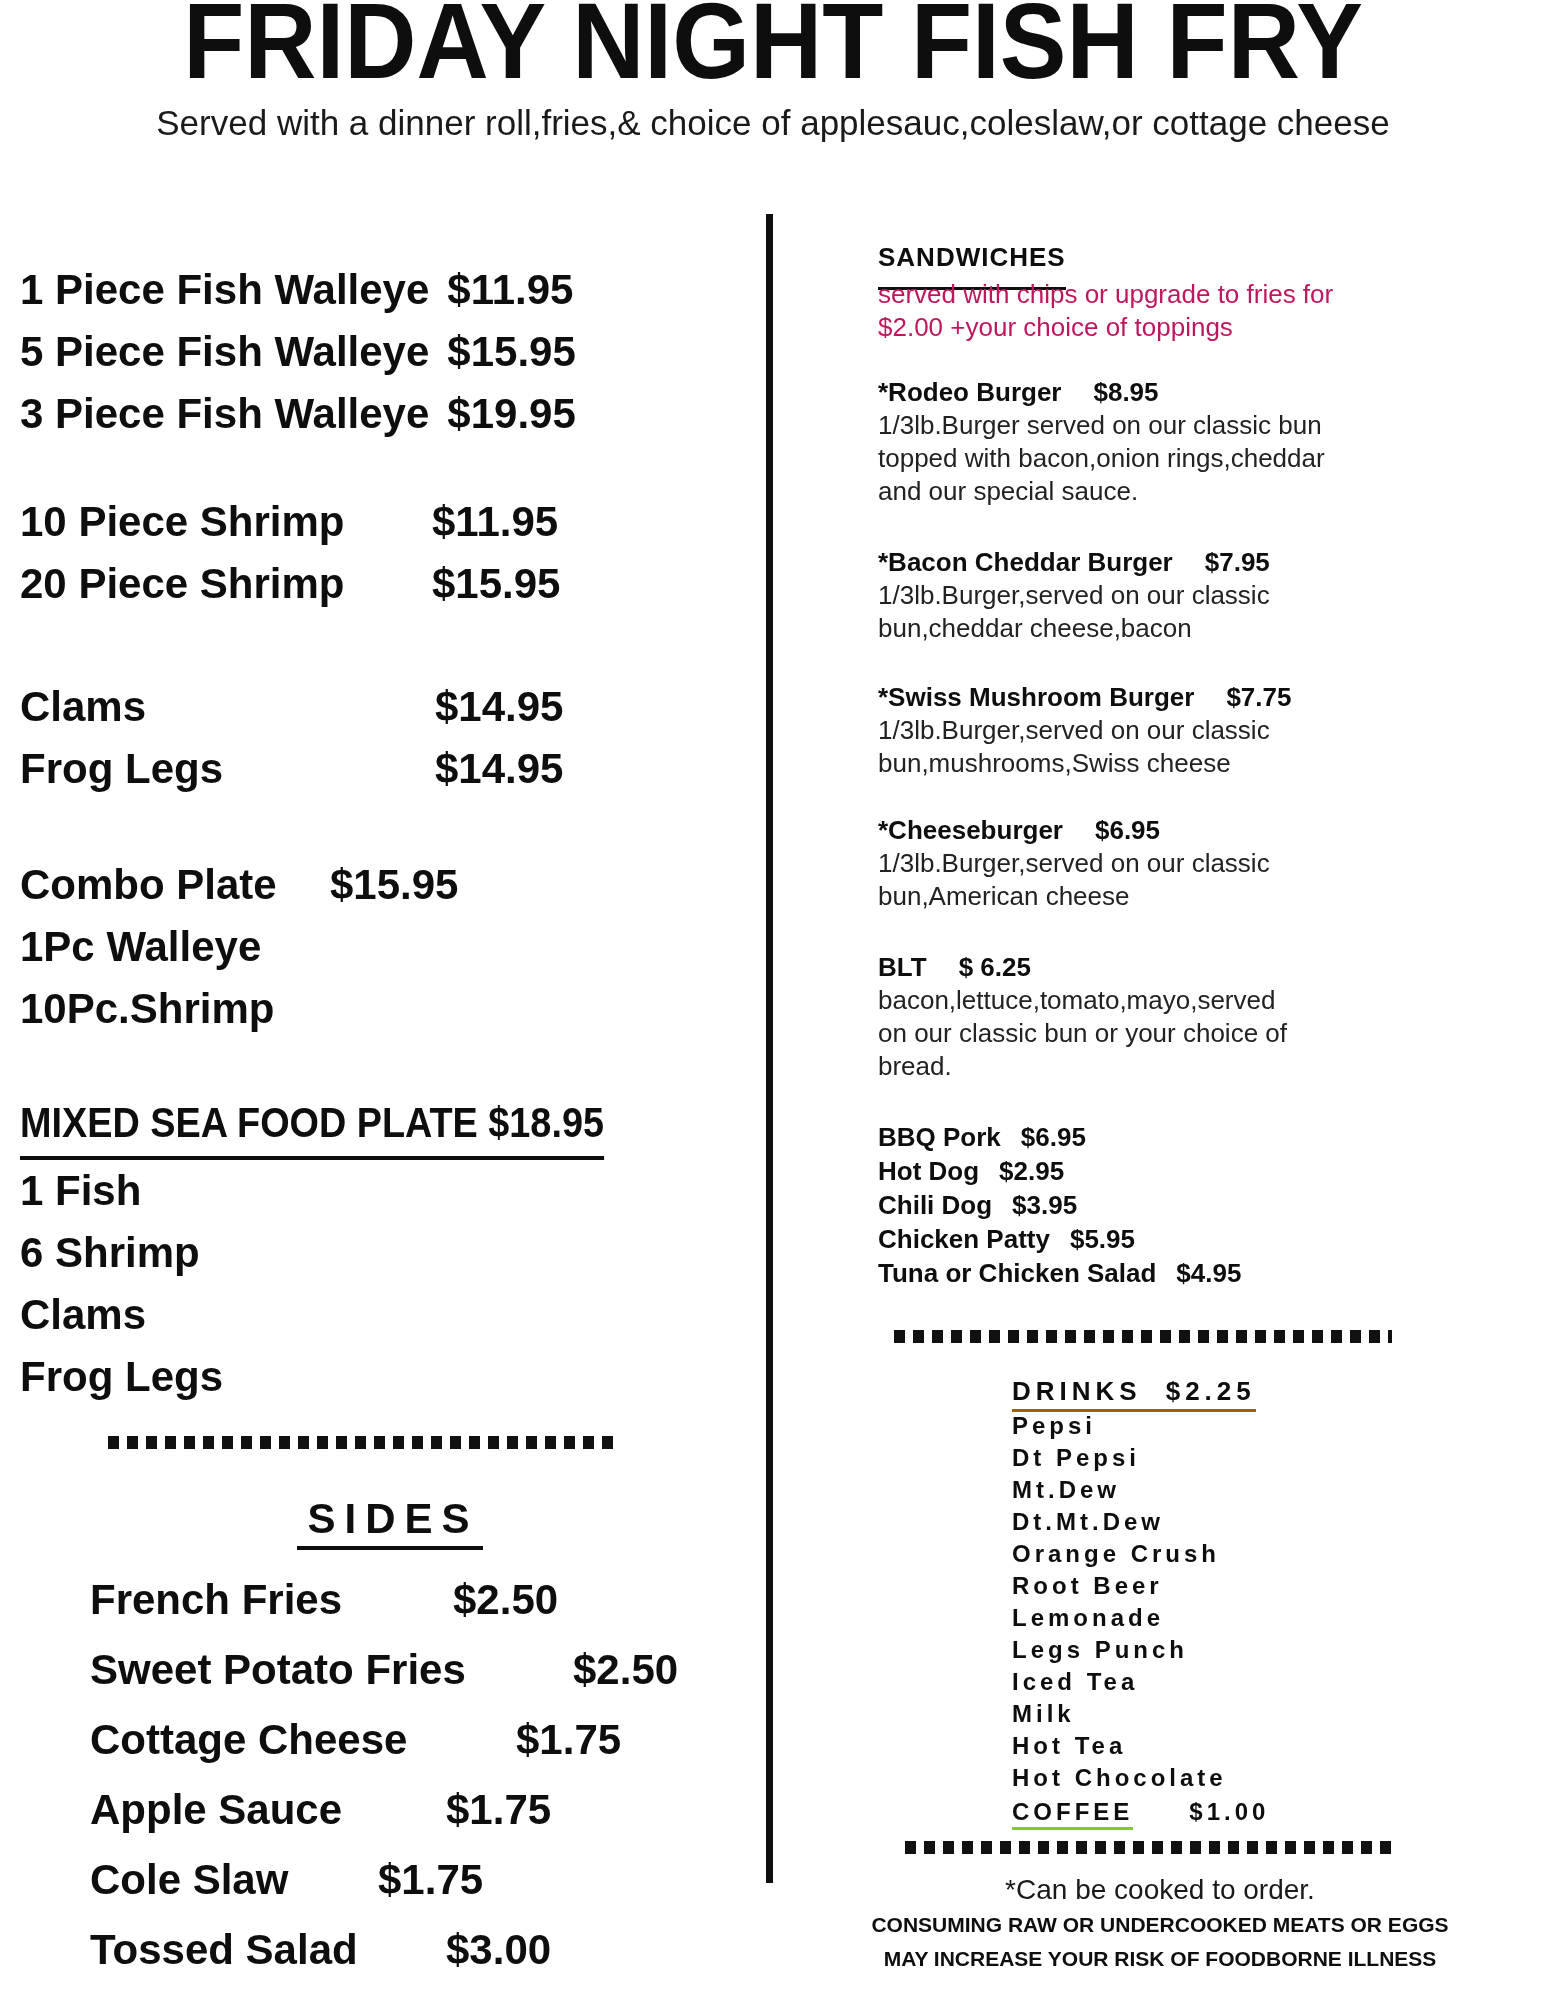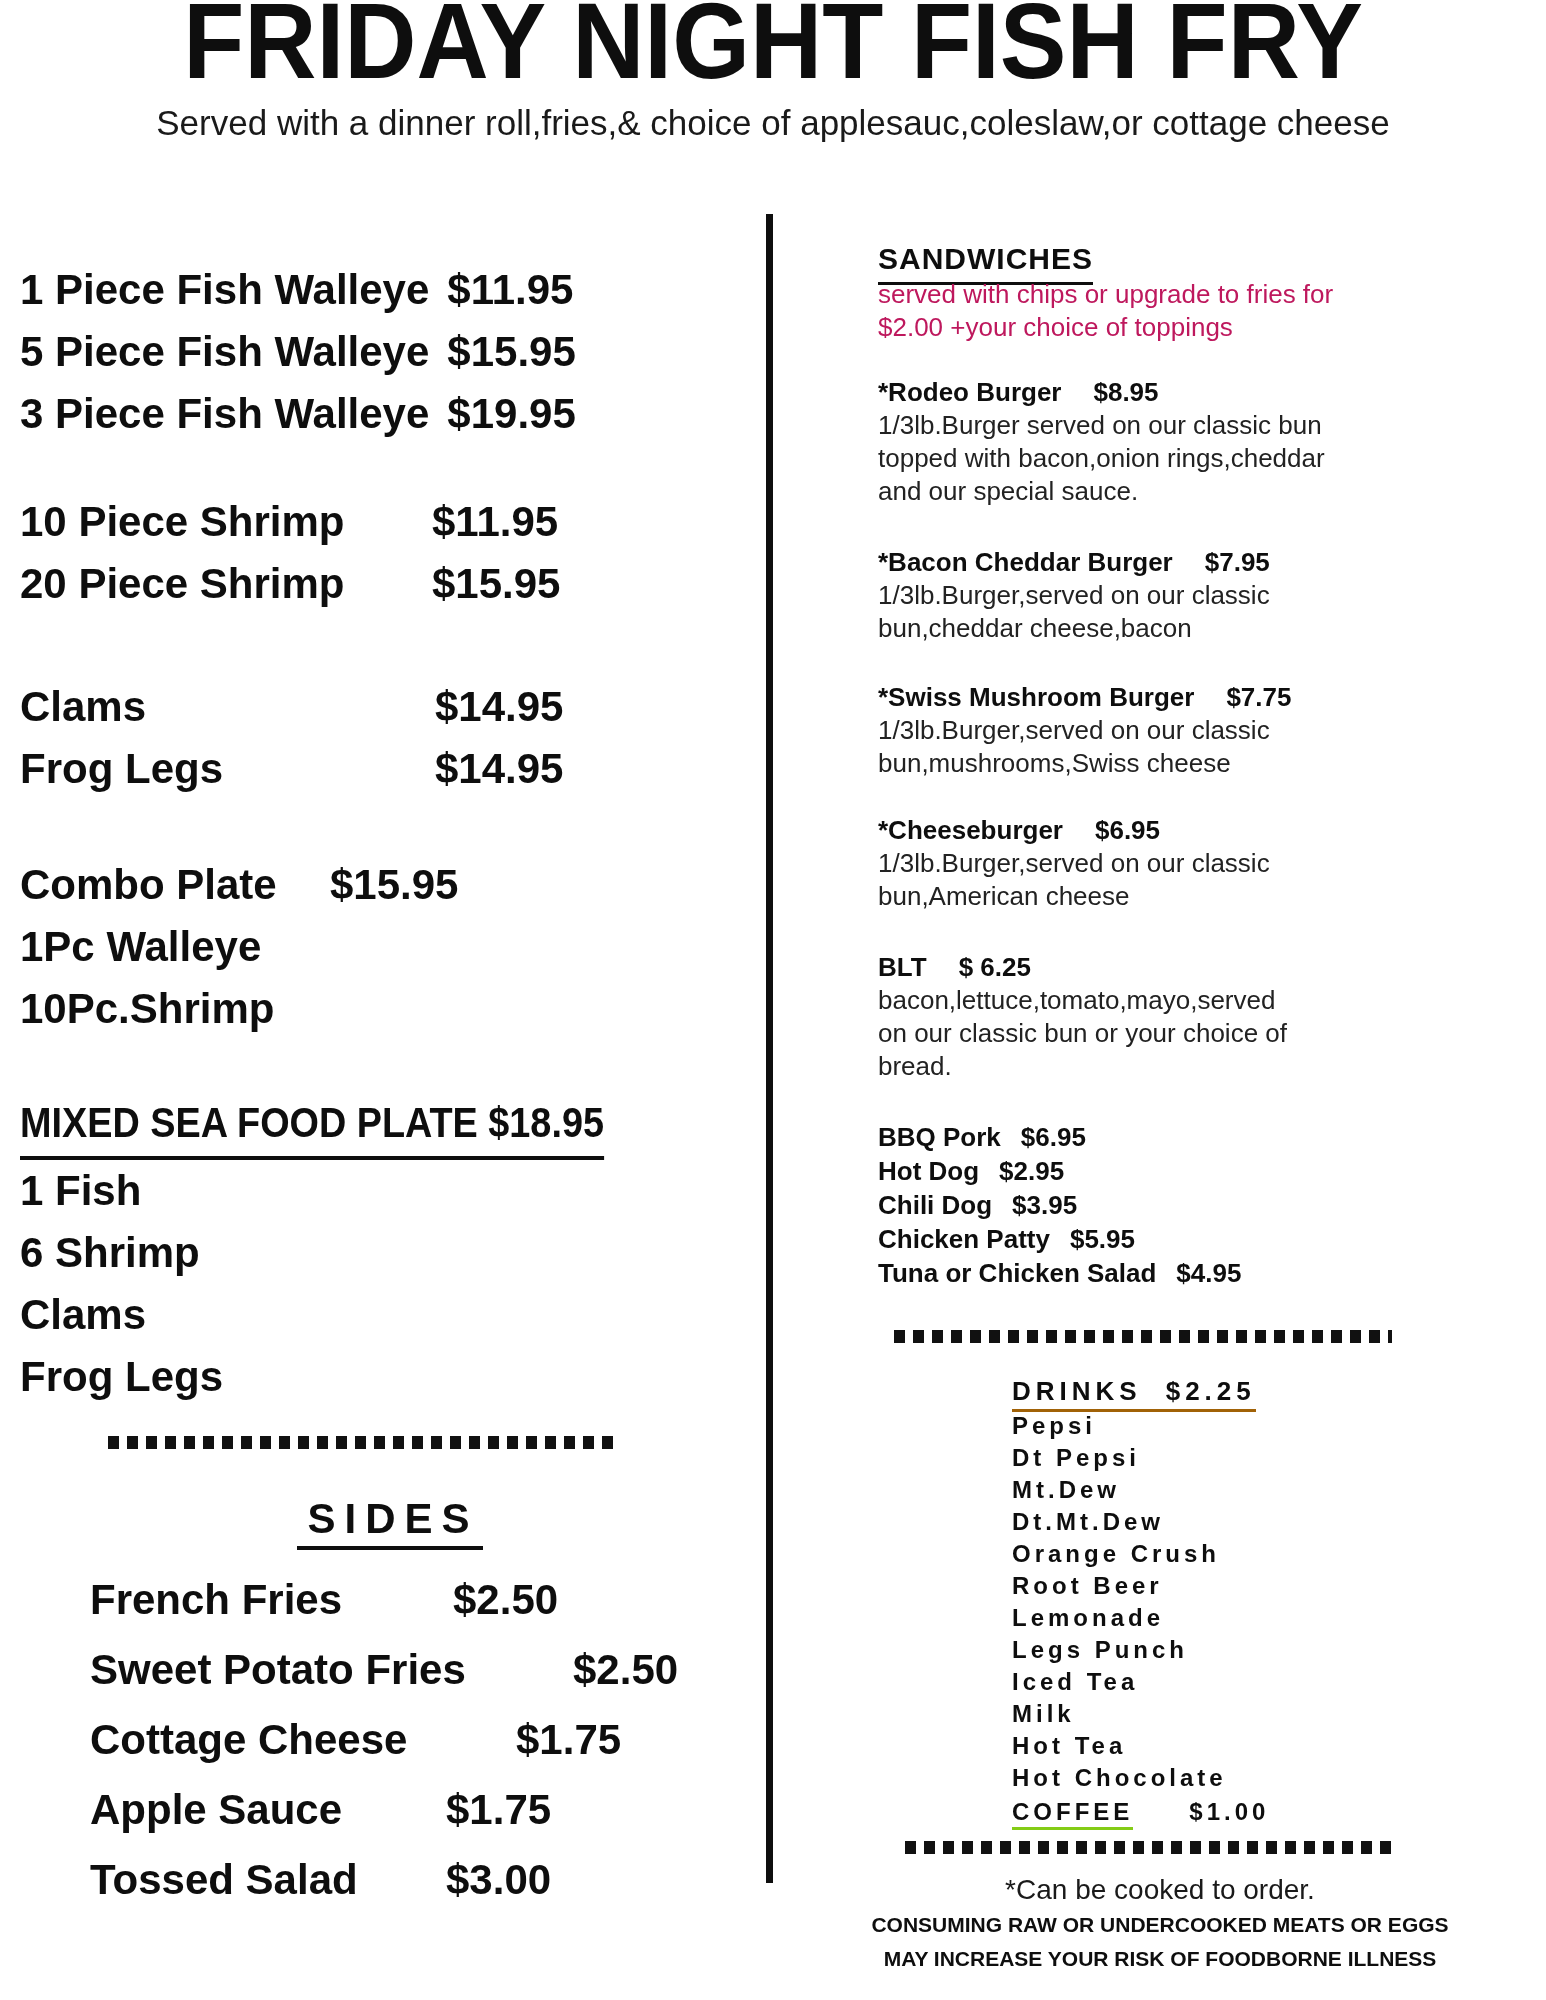--- a/index.html
+++ b/index.html
@@ -45,22 +45,22 @@
   .g-sides .lrow{line-height:70px;}
   .side-0 .name{display:inline-block;width:363px;}
   .side-1 .name{display:inline-block;width:483px;}
   .side-2 .name{display:inline-block;width:426px;}
   .side-3 .name{display:inline-block;width:356px;}
   .side-4 .name{display:inline-block;width:288px;}
   .side-5 .name{display:inline-block;width:356px;}
   
   .r-sand-head{position:absolute;left:878px;top:242px;}
   .rh-span{
-    display:inline-block;font-size:30px;font-weight:bold;letter-spacing:1px;
-    border-bottom:3px solid #0e0e0e;padding-bottom:6px;
+    display:inline-block;font-size:26px;font-weight:bold;letter-spacing:1px;
+    border-bottom:3px solid #0e0e0e;padding-bottom:14px;
   }
   .r-note{position:absolute;left:878px;top:278px;font-size:26px;line-height:33px;color:#be185d;}
   .burger{position:absolute;left:878px;width:650px;}
   .b0{top:375px}.b1{top:545px}.b2{top:680px}.b3{top:813px}.b4{top:950px}
   .bname{font-size:26px;font-weight:bold;line-height:34px;white-space:nowrap;}
   .bprice{margin-left:32px;}
   .bdesc{font-size:26px;line-height:33px;color:#222;white-space:nowrap;}
   .quick{position:absolute;left:878px;top:1120px;}
   .qrow{font-size:26px;font-weight:bold;line-height:34px;white-space:nowrap;}
   .qprice{margin-left:20px;}
@@ -125,20 +125,21 @@
 
   <div class="sides-head">
     <span class="sides-title-span">SIDES</span>
   </div>
 
   <div class="g-sides">
     <div class="lrow side-0"><span class="name">French Fries</span><span class="price">$2.50</span></div>
     <div class="lrow side-1"><span class="name">Sweet Potato Fries</span><span class="price">$2.50</span></div>
     <div class="lrow side-2"><span class="name">Cottage Cheese</span><span class="price">$1.75</span></div>
     <div class="lrow side-3"><span class="name">Apple Sauce</span><span class="price">$1.75</span></div>
+    <div class="lrow side-4"><span class="name">Cole Slaw</span><span class="price">$1.75</span></div>
     <div class="lrow side-5"><span class="name">Tossed Salad</span><span class="price">$3.00</span></div>
   </div>
 
   <div class="r-sand-head">
     <span class="rh-span">SANDWICHES</span>
   </div>
   <div class="r-note">
     <div>served with chips or upgrade to fries for</div>
     <div>$2.00 +your choice of toppings</div>
   </div>

